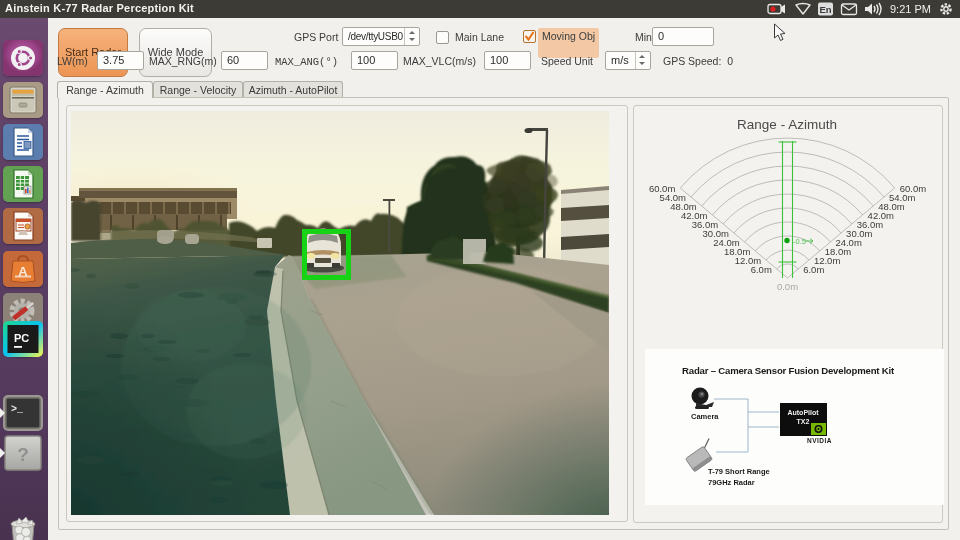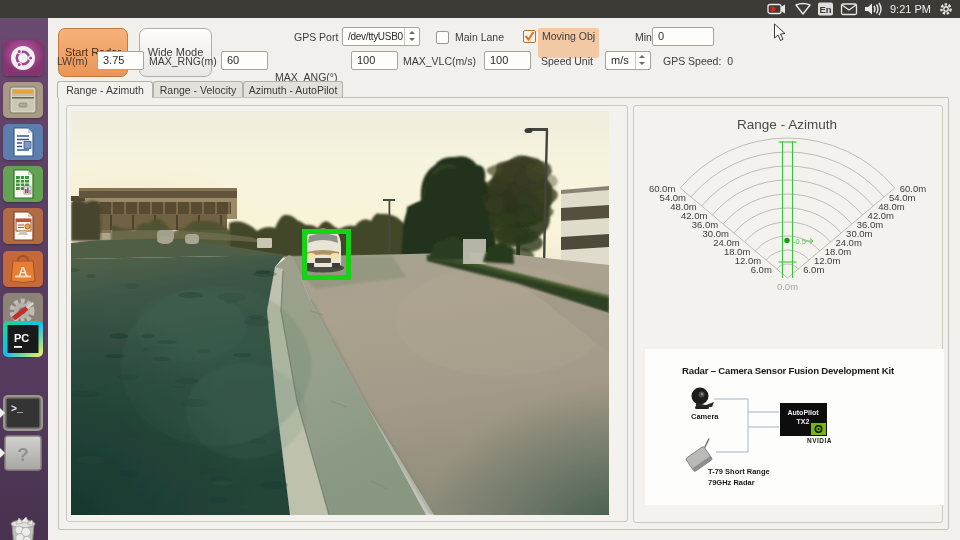--- a/index.html
+++ b/index.html
@@ -11,20 +11,21 @@
 .lbl{position:absolute;font-size:10.5px;color:#3c3c3c;white-space:nowrap;}
 .inp{position:absolute;height:17px;background:#fdfdfc;border:1px solid #a8a59c;border-radius:2px;font-size:11px;color:#2c2c2c;line-height:17px;padding-left:5px;box-sizing:content-box;}
 .btn{position:absolute;height:15px;border-radius:7px;font-size:11px;text-align:center;line-height:15px;padding:16px 0;}
 .tab{position:absolute;top:81px;height:15px;font-size:10.5px;color:#3a3a3a;text-align:center;line-height:16px;border:1px solid #b3b0a8;border-bottom:none;border-radius:3px 3px 0 0;}
 .gbx{position:absolute;border:1px solid #cbc8c0;border-radius:3px;background:#f3f2ee;}
 </style></head>
 <body>
 <div id="screen">
 
   <div id="topbar" class="abs">
+      <span class="title">Ainstein K-77 Radar Perception Kit</span>
     <svg class="abs" style="left:766px;top:0" width="194" height="18" viewBox="0 0 194 18">
 
       <rect x="2" y="4.5" width="13" height="9" rx="2" fill="none" stroke="#e8e8e6" stroke-width="1.3"></rect>
       <circle cx="7" cy="9" r="2.6" fill="#e02020"></circle>
       <path d="M15 7 L19 4.5 L19 13.5 L15 11 Z" fill="#e8e8e6"></path>
 
       <path d="M30 5 Q37 2 44 5 L37 14 Z" fill="none" stroke="#e8e8e6" stroke-width="1.4" stroke-linejoin="round"></path>
 
       <rect x="52" y="2.5" width="15" height="13" rx="2" fill="#dedede"></rect>
       <text x="59.5" y="12.5" font-size="9.5" font-weight="bold" fill="#3a3a3a" text-anchor="middle" font-family="Liberation Sans">En</text>
@@ -190,21 +191,21 @@
       <path d="M2.5 6 L5.5 9.5 L10.5 2" fill="none" stroke="#e8731a" stroke-width="2"></path>
     </svg>
   <div class="lbl" style="left:538px;top:28px;background:#f2c9a4;border-radius:2px;padding:2px 4px 16px 4px;">Moving Obj</div>
   <div class="lbl" style="left:635px;top:31px;">Min SNR</div>
   <div class="inp" style="left:652px;top:27px;width:55px;">0</div>
 
   <div class="lbl" style="left:57px;top:55px;">LW(m)</div>
   <div class="inp" style="left:97px;top:51px;width:40px;">3.75</div>
   <div class="lbl" style="left:149px;top:55px;">MAX_RNG(m)</div>
   <div class="inp" style="left:221px;top:51px;width:40px;">60</div>
-  <div class="lbl" style="left:275px;top:71px;">MAX_ANG(°)</div>
+  <div class="lbl" style="left:275px;top:56px;font-family:Liberation Mono, monospace;">MAX_ANG(°)</div>
   <div class="inp" style="left:351px;top:51px;width:40px;">100</div>
   <div class="lbl" style="left:403px;top:55px;">MAX_VLC(m/s)</div>
   <div class="inp" style="left:484px;top:51px;width:40px;">100</div>
   <div class="lbl" style="left:541px;top:55px;">Speed Unit</div>
   <div class="inp" style="left:605px;top:51px;width:39px;">m/s</div>
   <div class="abs" style="left:635px;top:52px;width:14px;height:17px;border-left:1px solid #c8c5bc;">
      <div class="abs" style="left:3px;top:3px;width:0;height:0;border:3px solid transparent;border-bottom:3.5px solid #6a6a66;border-top:none;"></div>
      <div class="abs" style="left:3px;top:10px;width:0;height:0;border:3px solid transparent;border-top:3.5px solid #6a6a66;border-bottom:none;"></div>
   </div>
   <div class="lbl" style="left:663px;top:55px;">GPS Speed:&nbsp; 0</div>

